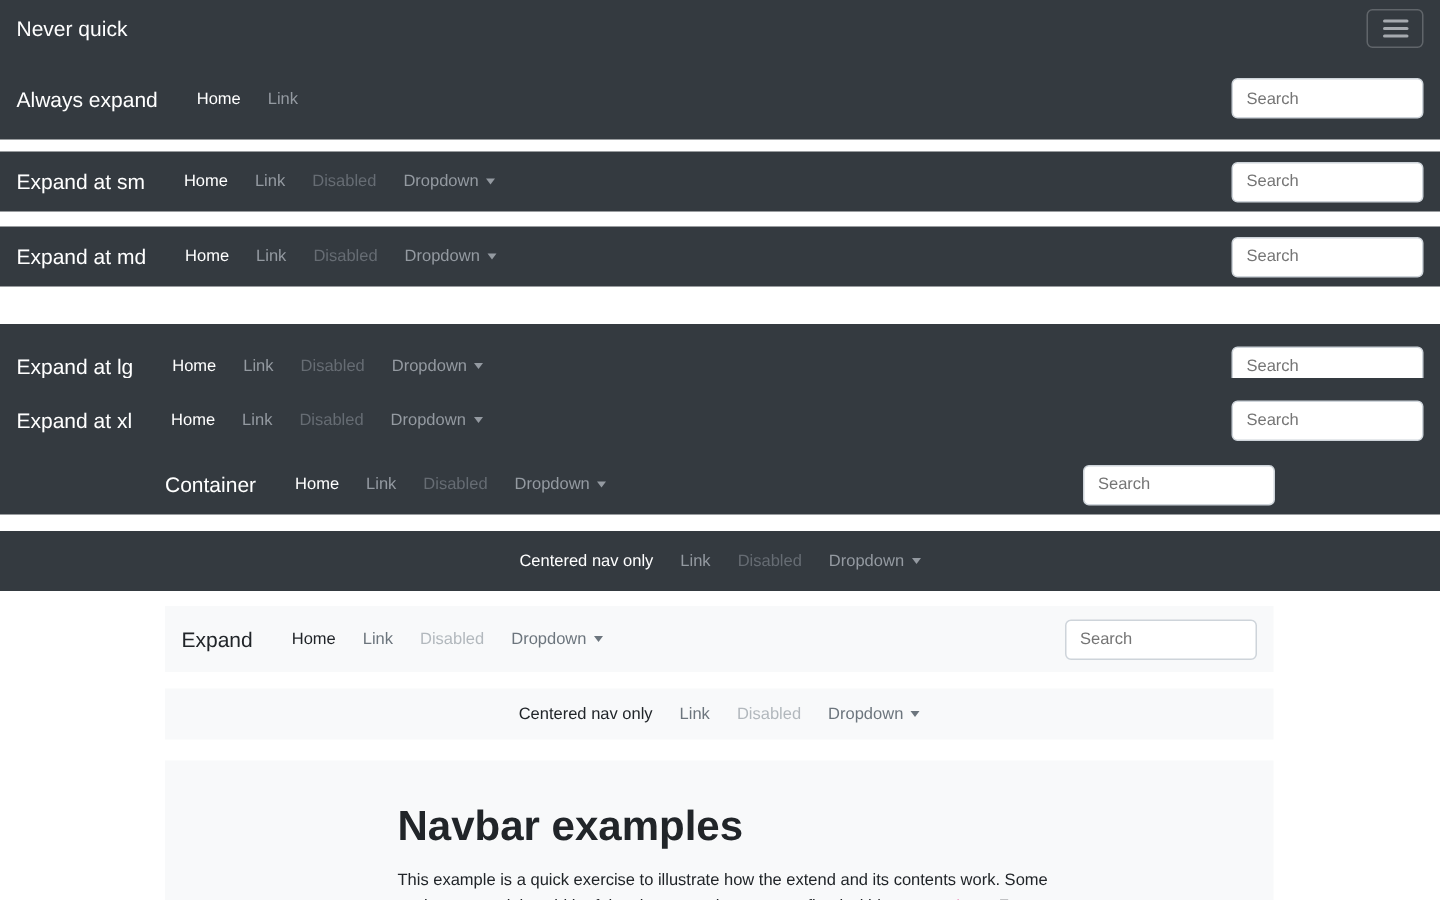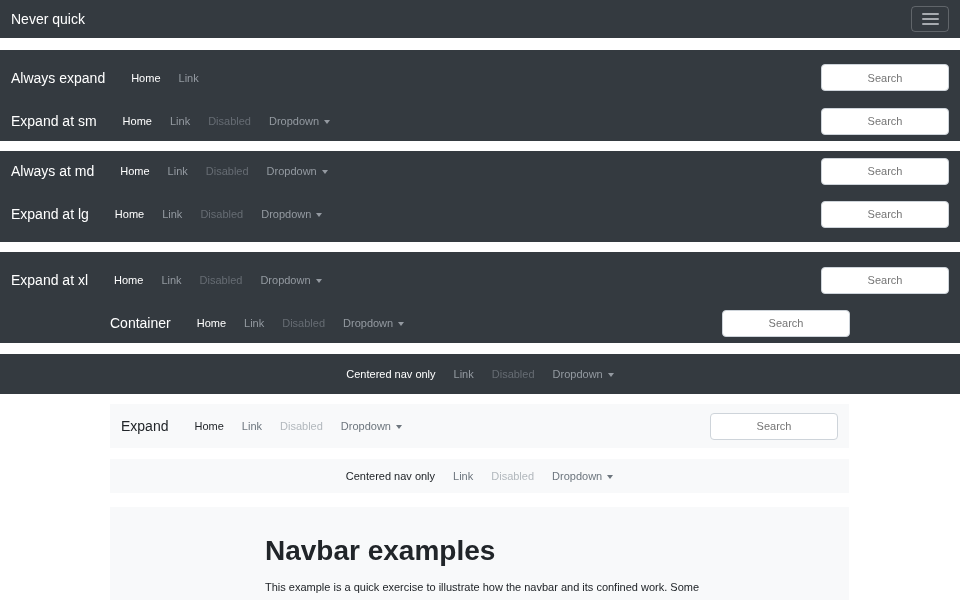--- a/index.html
+++ b/index.html
@@ -26,21 +26,21 @@
   .light .nl{color:#6c757d;}
   .light .nl.active{color:#212529;}
   .light .nl.dis{color:#b2b8bd;cursor:default;}
 
   .caret{display:inline-block;width:0;height:0;border-left:3.5px solid transparent;
     border-right:3.5px solid transparent;border-top:4px solid currentColor;
     margin-left:5px;vertical-align:1px;}
 
   .search{margin-left:auto;width:128px;height:27px;border:1px solid #ced4da;border-radius:4px;
     padding:0 9px;font-size:11px;font-family:inherit;color:#495057;background:#ffffff;
-    box-sizing:border-box;outline:none;text-align:center;}
+    box-sizing:border-box;outline:none;}
   .search::placeholder{color:#757575;}
 
   .toggler{margin-left:auto;width:38px;height:26px;border:1px solid rgba(255,255,255,.22);
     border-radius:4px;background:transparent;display:flex;flex-direction:column;
     justify-content:center;align-items:center;gap:3px;cursor:pointer;padding:0;}
   .toggler span{display:block;width:17px;height:2px;background:#a6aaaf;border-radius:1px;}
 
   .centered .nav{margin:0 auto;}
 
   .jumbo{position:absolute;left:110px;width:739px;top:507px;height:170px;background:#f8f9fa;}
@@ -54,52 +54,52 @@
 
 <header class="bar dark" style="top:0;height:38px">
   <a class="brand">Never quick</a>
   <button class="toggler">
     <span></span>
     <span></span>
     <span></span>
   </button>
 </header>
 
-<header class="bar dark" style="top:50px;height:55px">
+<header class="bar dark" style="top:38px;height:55px">
   <a class="brand">Always expand</a>
   <nav class="nav">
     <a class="nl active">Home</a>
     <a class="nl">Link</a>
   </nav>
   <input type="text" class="search" placeholder="Search" style="">
 </header>
 
 <header class="bar dark" style="top:101px;height:40px">
   <a class="brand">Expand at sm</a>
   <nav class="nav">
     <a class="nl active">Home</a>
     <a class="nl">Link</a>
     <a class="nl dis">Disabled</a>
     <a class="nl"><span>Dropdown</span><span class="caret"></span></a>
   </nav>
   <input type="text" class="search" placeholder="Search" style="">
 </header>
 
 <header class="bar dark" style="top:151px;height:40px">
-  <a class="brand">Always at md</a>
+  <a class="brand">Expand at md</a>
   <nav class="nav">
     <a class="nl active">Home</a>
     <a class="nl">Link</a>
     <a class="nl dis">Disabled</a>
     <a class="nl"><span>Dropdown</span><span class="caret"></span></a>
   </nav>
   <input type="text" class="search" placeholder="Search" style="">
 </header>
 
-<header class="bar dark" style="top:186px;height:56px">
+<header class="bar dark" style="top:216px;height:56px">
   <a class="brand">Expand at lg</a>
   <nav class="nav">
     <a class="nl active">Home</a>
     <a class="nl">Link</a>
     <a class="nl dis">Disabled</a>
     <a class="nl"><span>Dropdown</span><span class="caret"></span></a>
   </nav>
   <input type="text" class="search" placeholder="Search" style="">
 </header>
 
@@ -152,15 +152,15 @@
     <a class="nl active">Centered nav only</a>
     <a class="nl">Link</a>
     <a class="nl dis">Disabled</a>
     <a class="nl"><span>Dropdown</span><span class="caret"></span></a>
   </nav>
 </header>
 
 <section class="jumbo">
   <div class="jumbo-inner">
     <h1>Navbar examples</h1>
-    <p><span>This example is a quick exercise to illustrate how the navbar and its confined work. Some</span><br><span>navbars extend the width of the viewport, others are confined within a </span><code>container</code><span>. For</span></p>
+    <p><span>This example is a quick exercise to illustrate how the extend and its contents work. Some</span><br><span>navbars extend the width of the viewport, others are confined within a </span><code>container</code><span>. For</span></p>
   </div>
 </section>
 
 </body></html>

